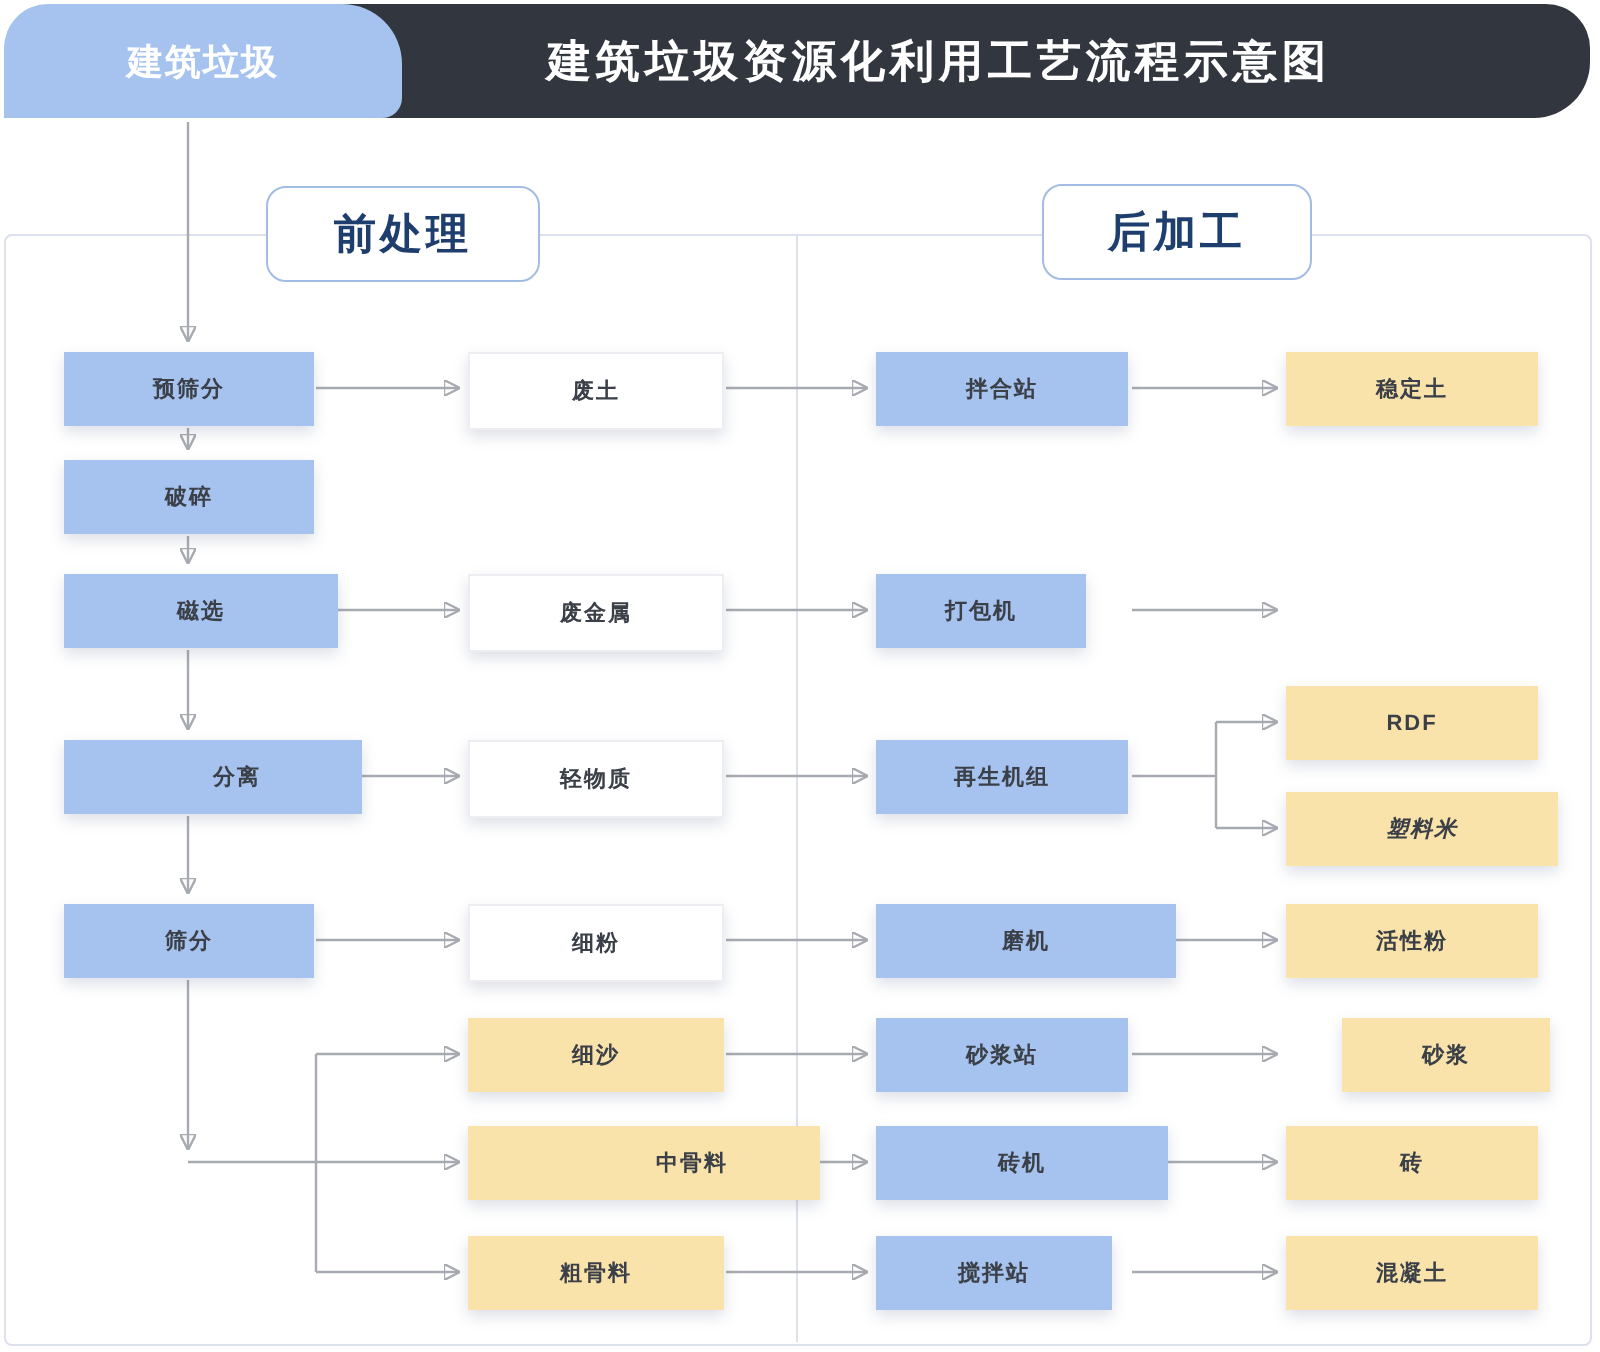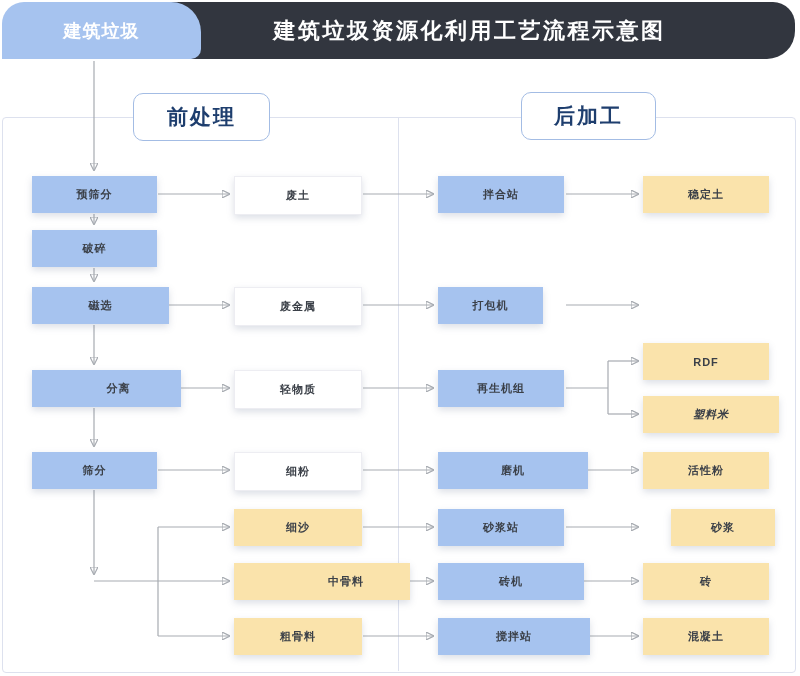--- a/index.html
+++ b/index.html
@@ -164,21 +164,21 @@
     </div>
   <div class="node blue" style="left:438px;top:452px;width:150px;">
     <span>磨机</span>
     </div>
   <div class="node blue" style="left:438px;top:509px;width:126px;">
     <span>砂浆站</span>
     </div>
   <div class="node blue" style="left:438px;top:563px;width:146px;">
     <span>砖机</span>
     </div>
-  <div class="node blue" style="left:438px;top:618px;width:152px;text-align:center;">
+  <div class="node blue" style="left:438px;top:618px;width:118px;text-align:center;">
     <span>搅拌站</span>
     </div>
 
   <div class="node yellow" style="left:643px;top:176px;width:126px;">
     <span>稳定土</span>
     </div>
   <div class="node yellow" style="left:643px;top:343px;width:126px;">
     <span>RDF</span>
     </div>
   <div class="node yellow" style="left:643px;top:396px;width:136px;font-style:italic;">

